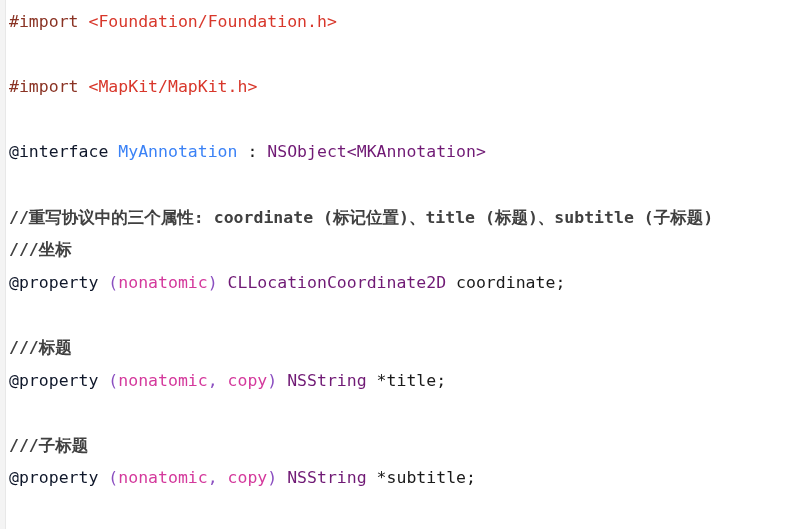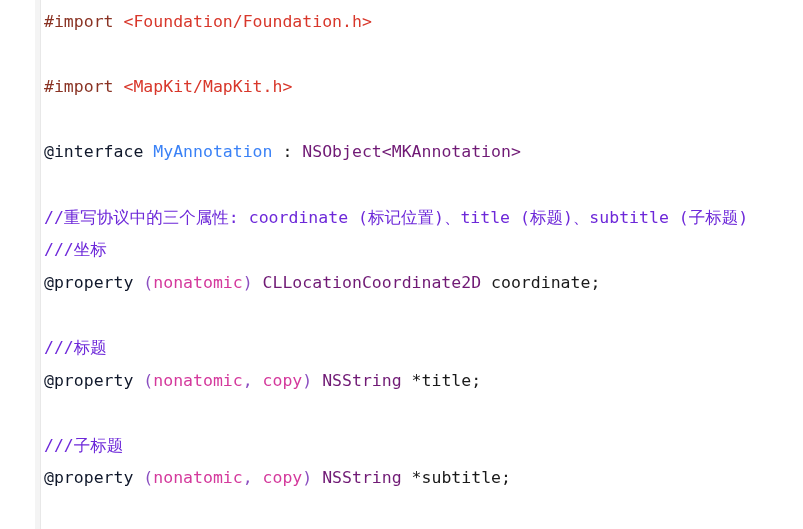--- a/index.html
+++ b/index.html
@@ -13,21 +13,20 @@
     overflow: hidden;
     font-family: "DejaVu Sans Mono", "Liberation Mono", monospace;
   }
 
   #code-view {
     position: relative;
     width: 743px;
     height: 529px;
     background: #ffffff;
     box-sizing: border-box;
-    margin-left: 35px;
   }
 
   
   #gutter-strip {
     position: absolute;
     left: 0;
     top: 0;
     width: 5px;
     height: 529px;
     background: #f4f4f4;
@@ -56,21 +55,21 @@
 
   
   .tok-preproc   { color: #8a3324; }   
   .tok-header    { color: #d8372b; }   
   .tok-keyword   { color: #0f172a; }   
   .tok-classname { color: #3b82f6; }
   .tok-type      { color: #701a75; }   
   .tok-attr      { color: #d4399c; text-align: center; }   
   .tok-punct     { color: #8a4ec0; }   
   .tok-plain     { color: #1a1a1a; }   
-  .tok-comment   { color: #6d28d9; }   
+  .tok-comment   { color: #404040; font-weight: bold; }   
 </style>
 </head>
 <body>
 
 <div id="code-view">
   <div id="gutter-strip"></div>
   <div id="code-lines"><div class="code-line"><span class="tok-preproc">#import</span><span class="tok-plain"> </span><span class="tok-header">&lt;Foundation/Foundation.h&gt;</span></div><div class="code-line blank">&nbsp;</div><div class="code-line"><span class="tok-preproc">#import</span><span class="tok-plain"> </span><span class="tok-header">&lt;MapKit/MapKit.h&gt;</span></div><div class="code-line blank">&nbsp;</div><div class="code-line"><span class="tok-keyword">@interface</span><span class="tok-plain"> </span><span class="tok-classname">MyAnnotation</span><span class="tok-plain"> </span><span class="tok-plain">:</span><span class="tok-plain"> </span><span class="tok-type">NSObject&lt;MKAnnotation&gt;</span></div><div class="code-line blank">&nbsp;</div><div class="code-line"><span class="tok-comment">//重写协议中的三个属性: coordinate (标记位置)、title (标题)、subtitle (子标题)</span></div><div class="code-line"><span class="tok-comment">///坐标</span></div><div class="code-line"><span class="tok-keyword">@property</span><span class="tok-plain"> </span><span class="tok-punct">(</span><span class="tok-attr">nonatomic</span><span class="tok-punct">)</span><span class="tok-plain"> </span><span class="tok-type">CLLocationCoordinate2D</span><span class="tok-plain"> </span><span class="tok-plain">coordinate;</span></div><div class="code-line blank">&nbsp;</div><div class="code-line"><span class="tok-comment">///标题</span></div><div class="code-line"><span class="tok-keyword">@property</span><span class="tok-plain"> </span><span class="tok-punct">(</span><span class="tok-attr">nonatomic</span><span class="tok-punct">,</span><span class="tok-plain"> </span><span class="tok-attr">copy</span><span class="tok-punct">)</span><span class="tok-plain"> </span><span class="tok-type">NSString</span><span class="tok-plain"> </span><span class="tok-plain">*title;</span></div><div class="code-line blank">&nbsp;</div><div class="code-line"><span class="tok-comment">///子标题</span></div><div class="code-line"><span class="tok-keyword">@property</span><span class="tok-plain"> </span><span class="tok-punct">(</span><span class="tok-attr">nonatomic</span><span class="tok-punct">,</span><span class="tok-plain"> </span><span class="tok-attr">copy</span><span class="tok-punct">)</span><span class="tok-plain"> </span><span class="tok-type">NSString</span><span class="tok-plain"> </span><span class="tok-plain">*subtitle;</span></div><div class="code-line blank">&nbsp;</div><div class="code-line"></div></div>
 </div>
 
 </body></html>

